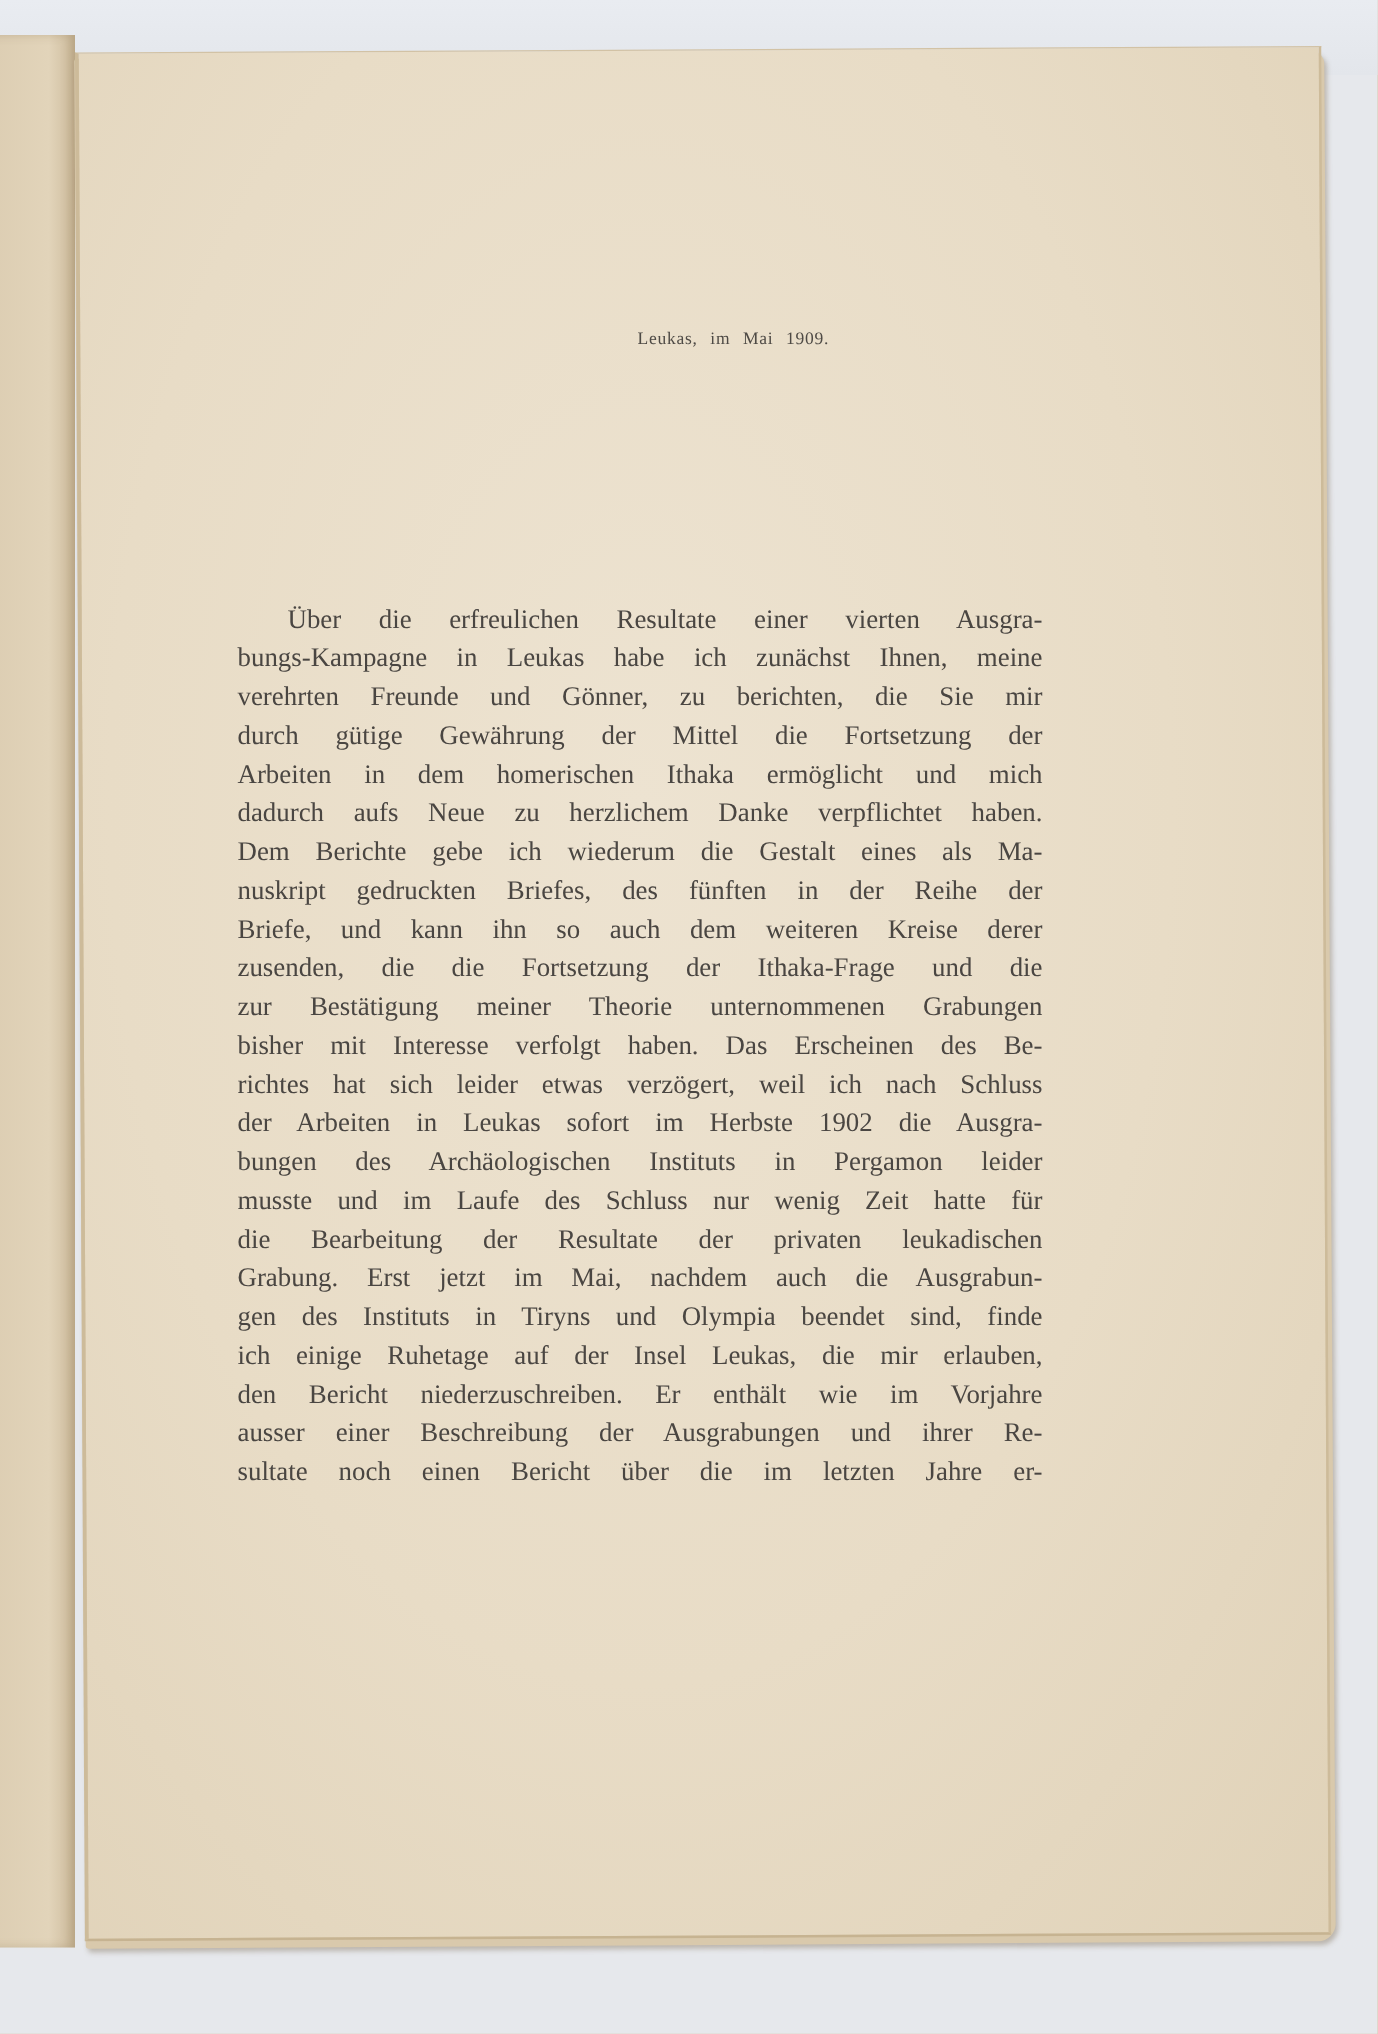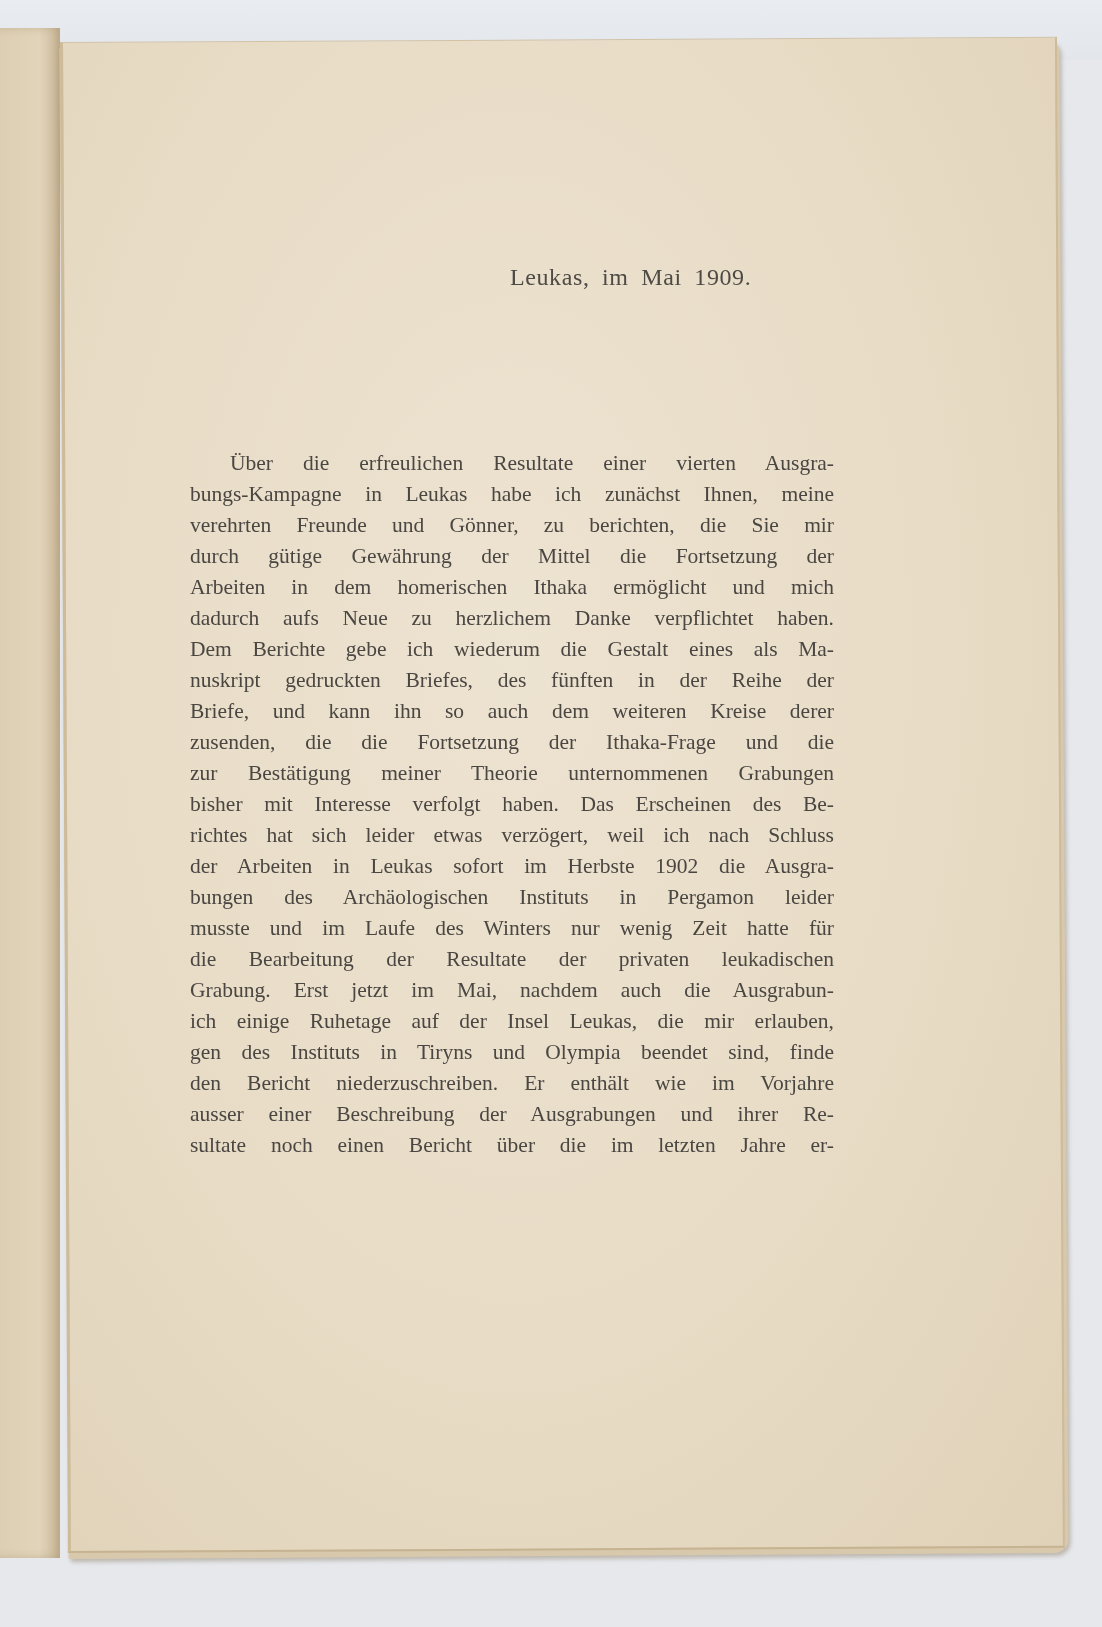--- a/index.html
+++ b/index.html
@@ -31,25 +31,25 @@
     background: radial-gradient(ellipse at 45% 40%, #ede3d1 0%, #e8dcc6 55%, #e0d2b8 100%);
     border-left: 3px solid #cdbb9a;
     border-top: 1px solid #d2c2a5;
     border-bottom: 2px solid #c6b391;
     border-right: 2px solid #cdbb9a;
     transform: rotate(-0.3deg);
     transform-origin: top left;
   }
   .dateline {
     position: absolute; left: 510px; top: 264px;
-    font-size: 24px; color: #4e4a45; letter-spacing: 0.6px;
+    font-size: 14px; color: #4e4a45; letter-spacing: 0.6px;
     word-spacing: 6px;
   }
   .body-text {
-    position: absolute; left: 190px; top: 448px; width: 644px;
+    position: absolute; left: 190px; top: 480px; width: 644px;
     font-size: 21.5px; line-height: 31px; color: #4a4642;
   }
   .line {
     display: block; text-align: justify; text-align-last: justify;
     white-space: nowrap; height: 31px;
   }
   .line.first { text-indent: 40px; }
 </style>
 </head>
 <body>
@@ -72,21 +72,21 @@
   <span class="line">dadurch aufs Neue zu herzlichem Danke verpflichtet haben.</span>
   <span class="line">Dem Berichte gebe ich wiederum die Gestalt eines als Ma-</span>
   <span class="line">nuskript gedruckten Briefes, des fünften in der Reihe der</span>
   <span class="line">Briefe, und kann ihn so auch dem weiteren Kreise derer</span>
   <span class="line">zusenden, die die Fortsetzung der Ithaka-Frage und die</span>
   <span class="line">zur Bestätigung meiner Theorie unternommenen Grabungen</span>
   <span class="line">bisher mit Interesse verfolgt haben. Das Erscheinen des Be-</span>
   <span class="line">richtes hat sich leider etwas verzögert, weil ich nach Schluss</span>
   <span class="line">der Arbeiten in Leukas sofort im Herbste 1902 die Ausgra-</span>
   <span class="line">bungen des Archäologischen Instituts in Pergamon leider</span>
-  <span class="line">musste und im Laufe des Winters nur wenig Zeit hatte für</span>
+  <span class="line">musste und im Laufe des Schluss nur wenig Zeit hatte für</span>
   <span class="line">die Bearbeitung der Resultate der privaten leukadischen</span>
   <span class="line">Grabung. Erst jetzt im Mai, nachdem auch die Ausgrabun-</span>
+  <span class="line">gen des Instituts in Tiryns und Olympia beendet sind, finde</span>
   <span class="line">ich einige Ruhetage auf der Insel Leukas, die mir erlauben,</span>
-  <span class="line">gen des Instituts in Tiryns und Olympia beendet sind, finde</span>
   <span class="line">den Bericht niederzuschreiben. Er enthält wie im Vorjahre</span>
   <span class="line">ausser einer Beschreibung der Ausgrabungen und ihrer Re-</span>
   <span class="line">sultate noch einen Bericht über die im letzten Jahre er-</span>
 </div>
 
 </body></html>

